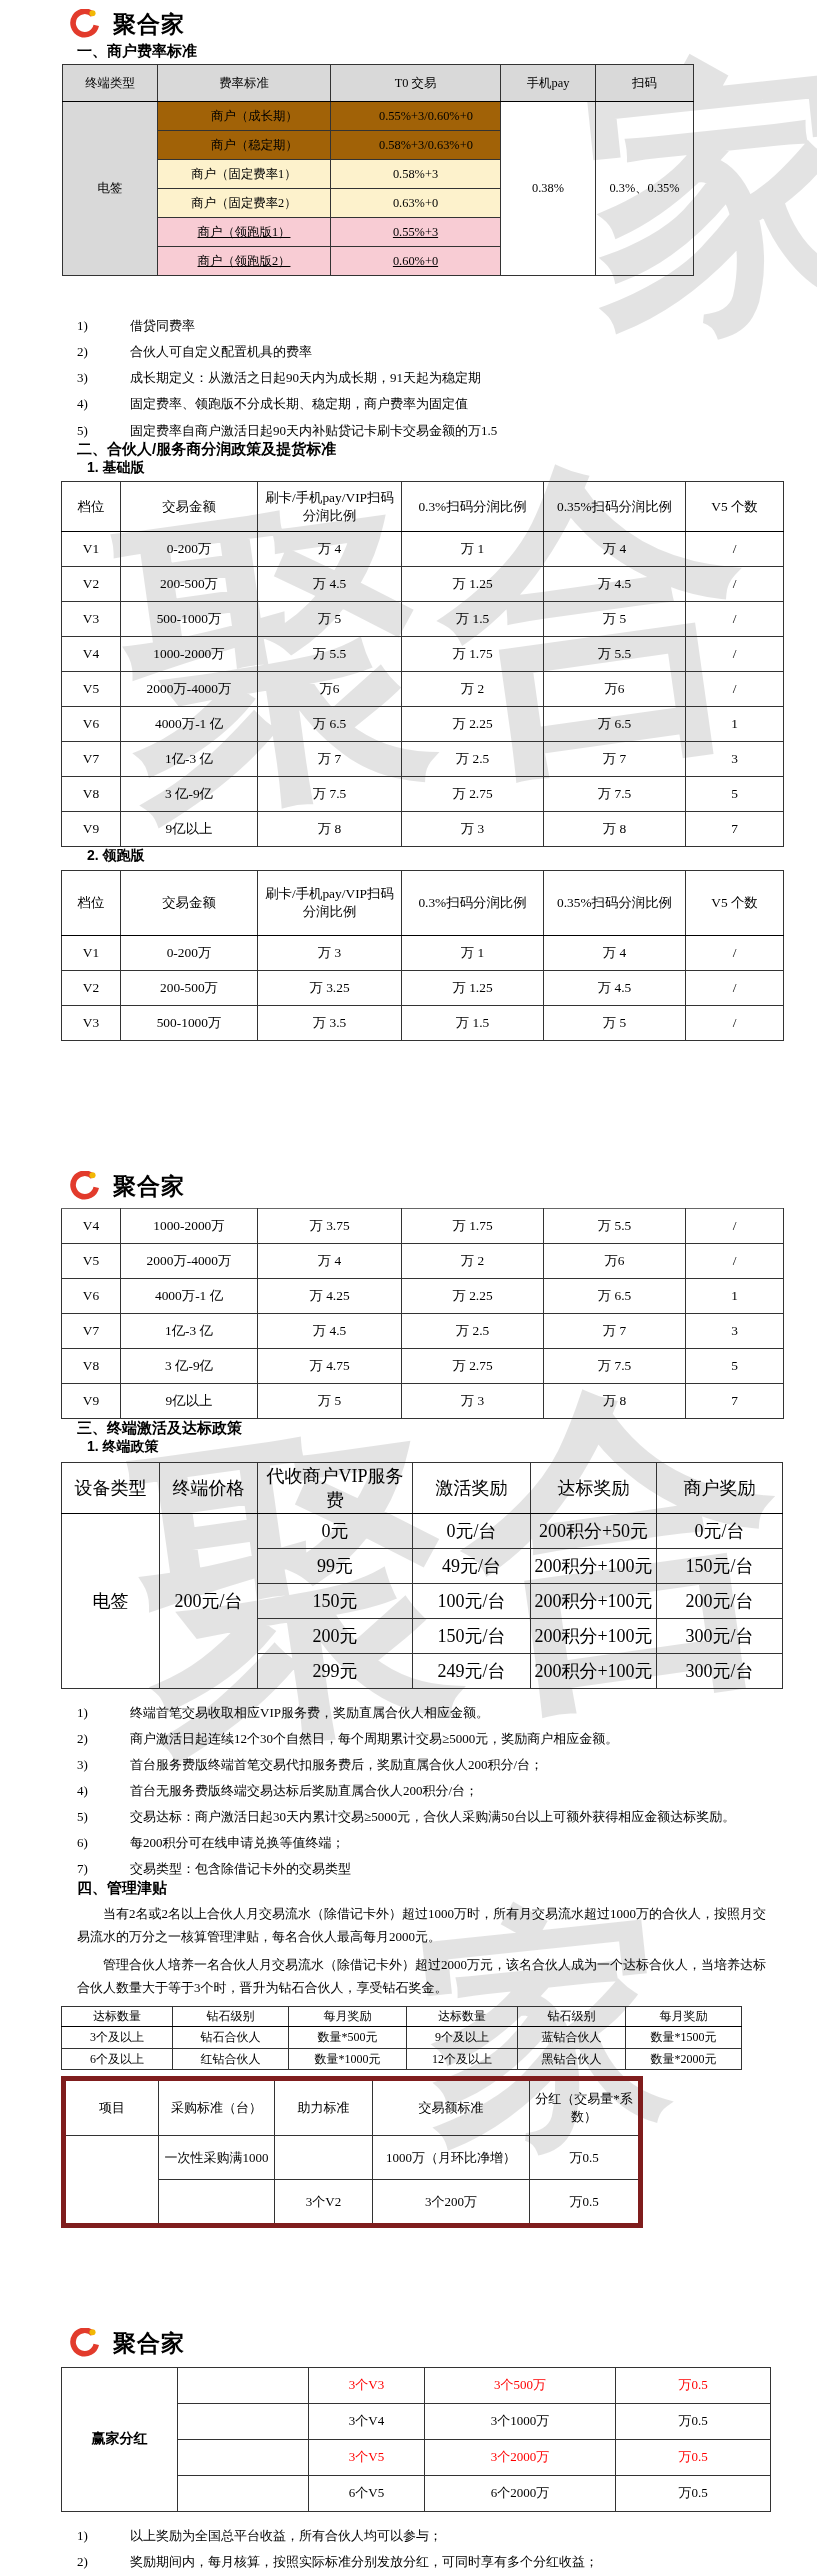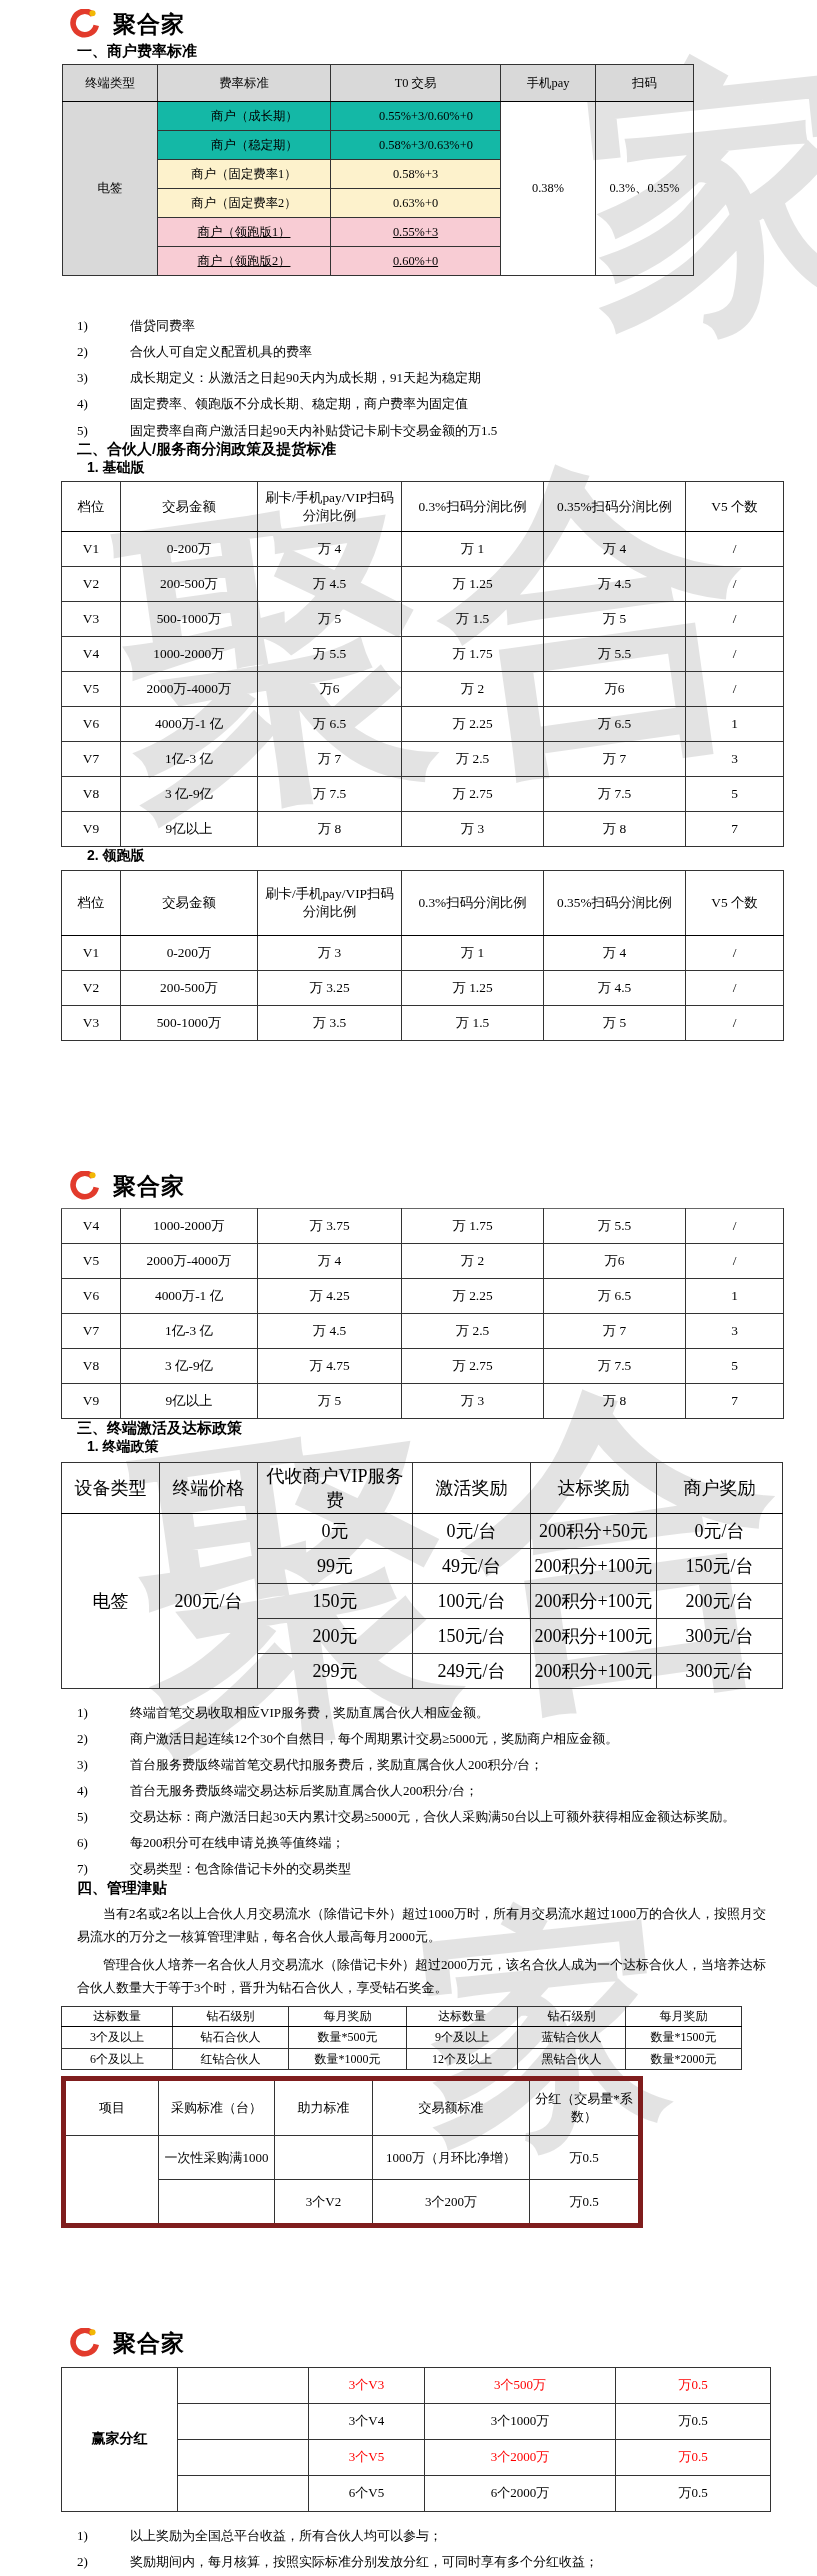--- a/index.html
+++ b/index.html
@@ -31,21 +31,21 @@
   .t4 td{height:32px;}
   .t5{width:680px;margin:6.2px 0 0 61px;border:1px solid #000;font-size:12px;}
   .t5 th{height:17.5px;border-bottom:1px solid #000;}
   .t5 td{height:18.5px;}
   .t6a{width:577px;margin:6.2px 0 0 61px;border:5px solid #7f1d1d;font-size:13px;}
   .t6a th{height:52px;}
   .t6a td{height:41px;}
   .t6b{width:708px;margin:5.2px 0 0 61px;border:1px solid #000;font-size:13px;}
   .t6b td{height:33px;}
   td.gray,th.gray{background:#d9d9d9;}
-  td.green{background:#14b8a6;padding-left:24px;}
+  td.green{background:#a16207;padding-left:24px;}
   td.yellow{background:#fdf2cc;}
   td.pink{background:#f8ccd4;text-decoration:underline;}
   td.red{color:#ff0000;}
   td.bold{font-family:"Liberation Sans",sans-serif;font-weight:bold;font-size:14px;}
   .notes{margin-left:77px;width:706px;}
   .note{display:flex;margin-top:7.2px;font-size:13px;line-height:1.45;}
   .note .nn{flex:none;width:53px;}
   .note .nt{flex:1;}
   .para{margin:5.2px 52px 0 77px;font-size:13px;line-height:1.75;text-indent:2em;}
   .mt-notes1{margin-top:41px;}

